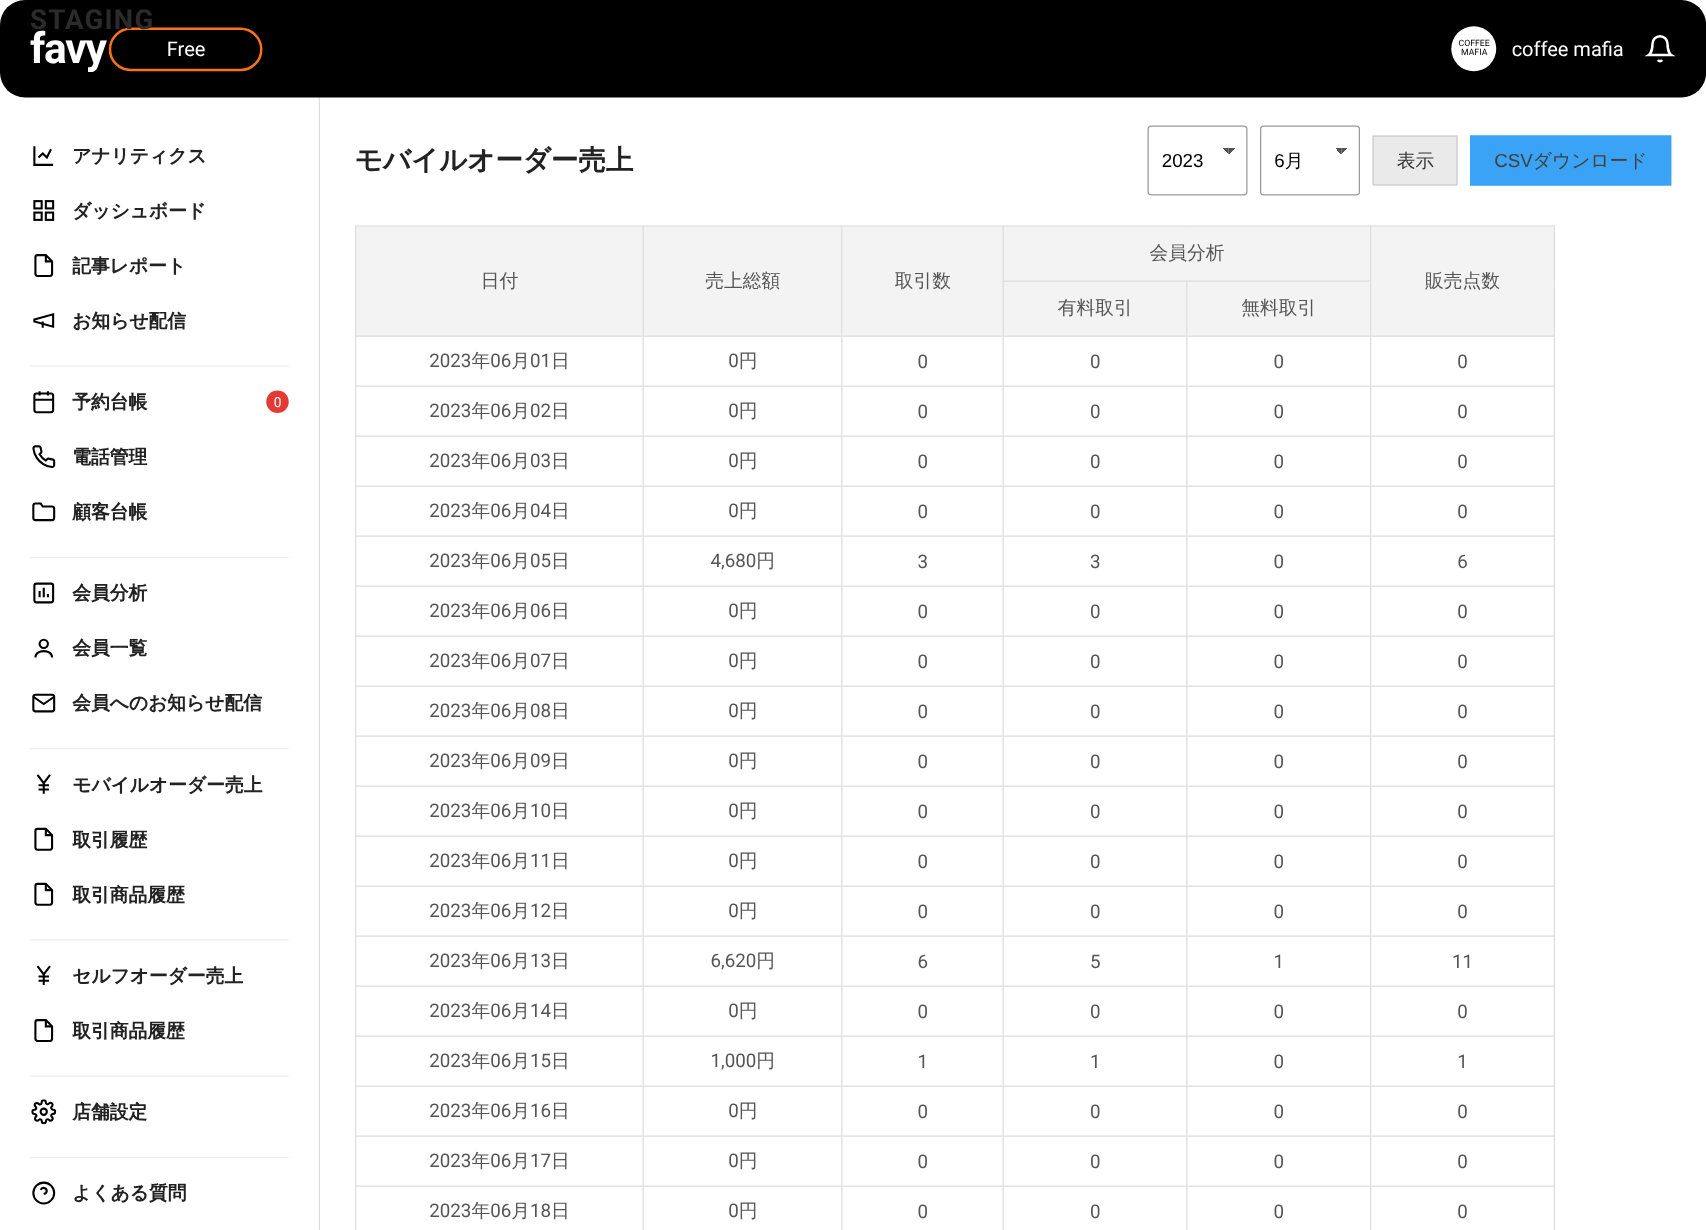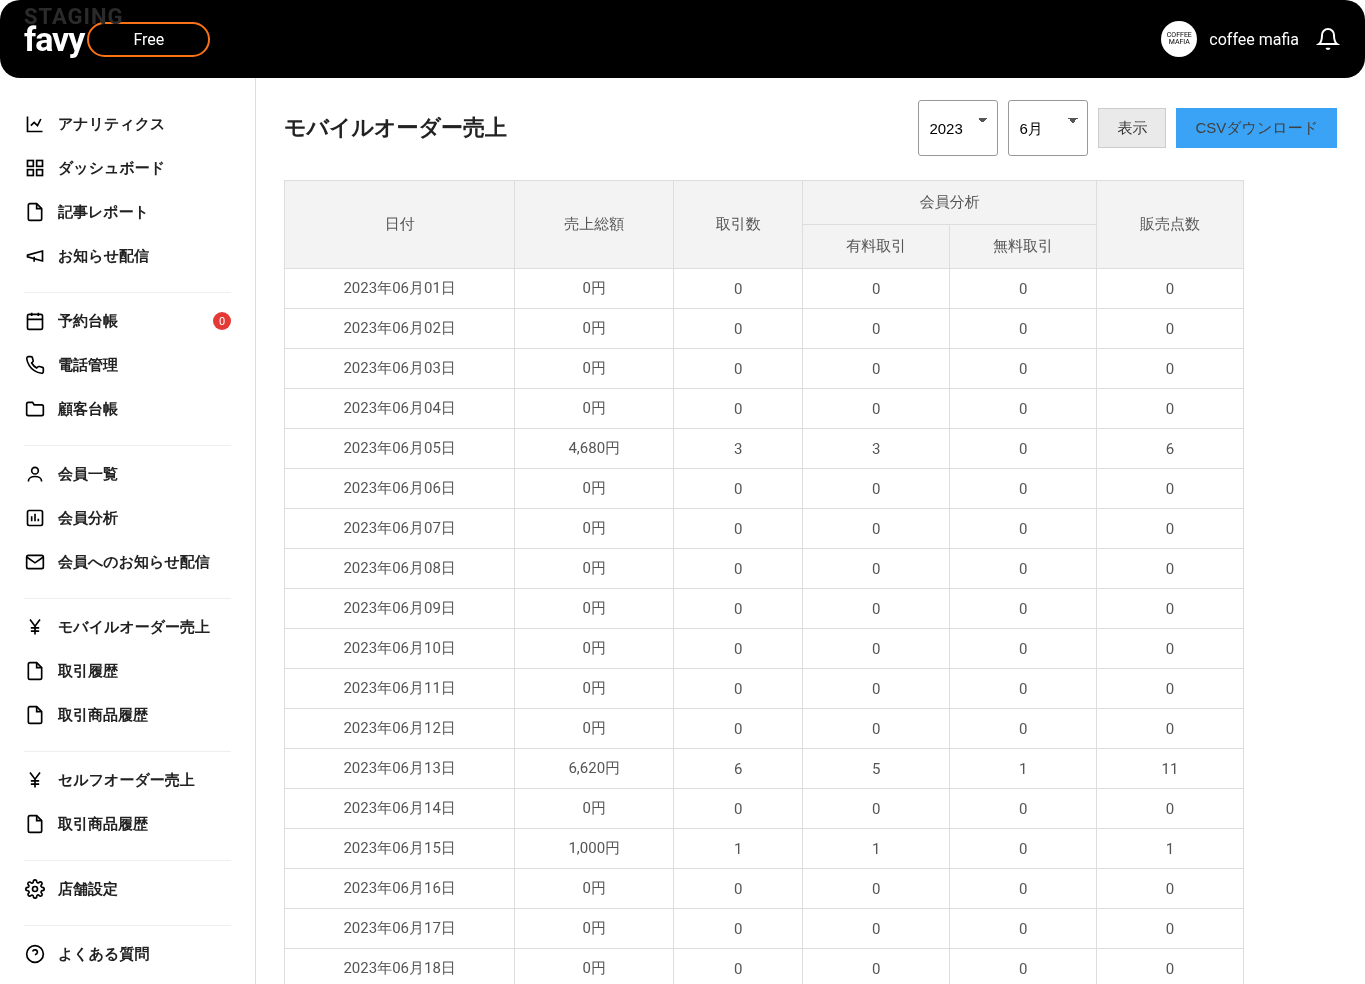--- a/index.html
+++ b/index.html
@@ -133,34 +133,34 @@
                 <path d="M4 4h5l2 3h9a2 2 0 0 1 2 2v9a2 2 0 0 1-2 2H4a2 2 0 0 1-2-2V6a2 2 0 0 1 2-2z"></path>
               </svg>
             </span>
             <span>顧客台帳</span>
           </li>
         </div>
         <div class="side-group">
           <li class="side-item">
             <span class="icon">
               <svg viewBox="0 0 24 24">
+                <rect x="3" y="3" width="18" height="18" rx="2"></rect>
+                <path d="M8 16V10M12 16V7M16 16v-3"></path>
+              </svg>
+            </span>
+            <span>会員分析</span>
+          </li>
+          <li class="side-item">
+            <span class="icon">
+              <svg viewBox="0 0 24 24">
                 <circle cx="12" cy="8" r="4"></circle>
                 <path d="M4 21c0-4 4-6 8-6s8 2 8 6"></path>
               </svg>
             </span>
             <span>会員一覧</span>
-          </li>
-          <li class="side-item">
-            <span class="icon">
-              <svg viewBox="0 0 24 24">
-                <rect x="3" y="3" width="18" height="18" rx="2"></rect>
-                <path d="M8 16V10M12 16V7M16 16v-3"></path>
-              </svg>
-            </span>
-            <span>会員分析</span>
           </li>
           <li class="side-item">
             <span class="icon">
               <svg viewBox="0 0 24 24">
                 <rect x="2" y="4" width="20" height="16" rx="2"></rect>
                 <polyline points="2 6 12 13 22 6"></polyline>
               </svg>
             </span>
             <span>会員へのお知らせ配信</span>
           </li>

